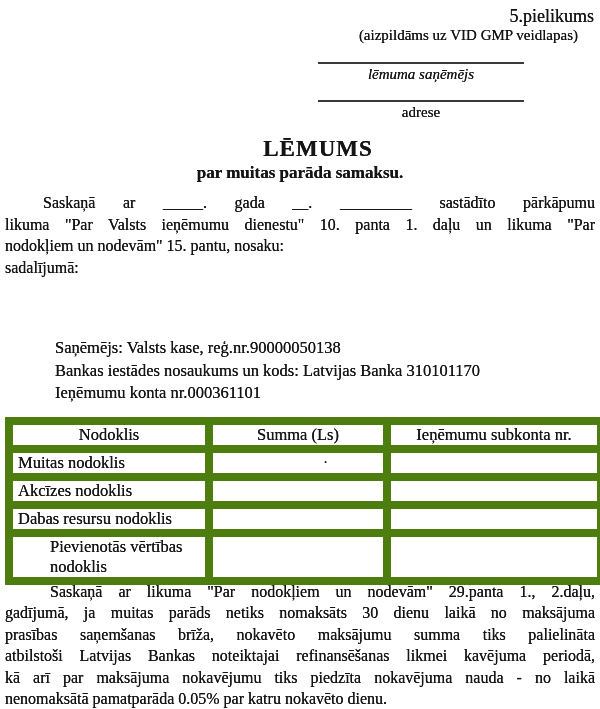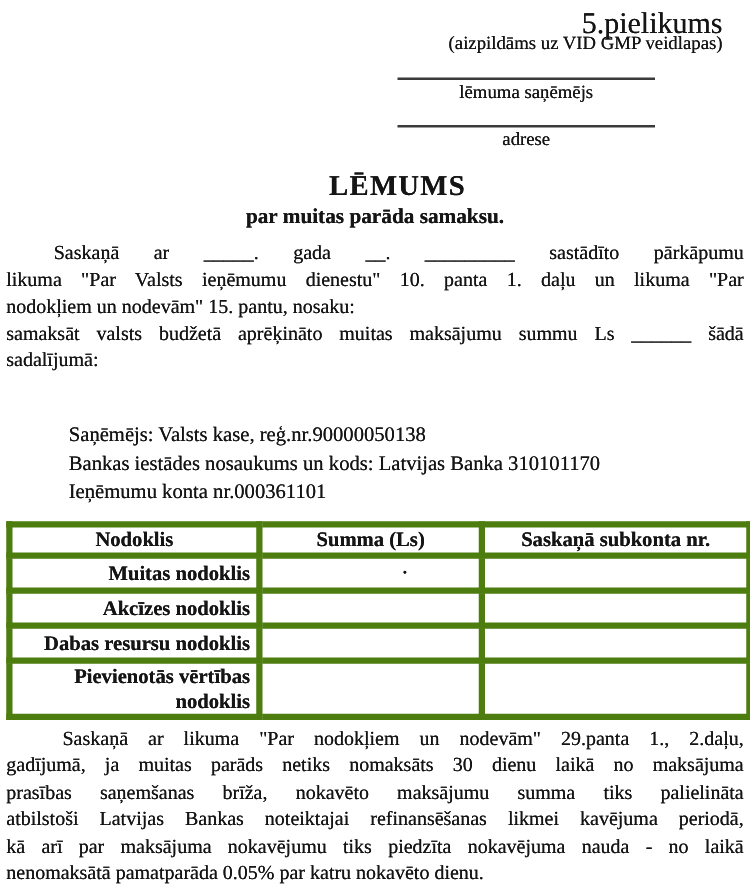--- a/index.html
+++ b/index.html
@@ -8,29 +8,29 @@
     position:relative;
     background:#ffffff;
     color:#151515;
     font-family:"Liberation Serif","DejaVu Serif",serif;
     overflow:hidden;
     text-shadow:0 0 0.35px currentColor; 
   }
   .abs { position:absolute; }
 
   
-  .annex   { top:6px;  right:22px; font-size:24px; text-align:center; }
+  .annex   { top:6px;  right:6px; font-size:18px; text-align:center; }
   .note    { top:27px; right:22px; font-size:15px; text-align:right;margin-left:19px; }
 
   
   .sigline { height:0; border-top:2px solid #3a3a3a; width:206px; left:318px; }
   .sig1 { top:62px; }
   .sig2 { top:100px; }
   .siglabel { left:318px; width:206px; text-align:center; font-size:15px; }
-  .lab1 { top:66px; }
+  .lab1 { top:66px;font-style:italic; }
   .lab2 { top:104px; }
 
   
   .title    { top:136px; left:0; width:100%; text-align:center;
               font-size:23px; font-weight:bold; letter-spacing:1px;margin-left:18px; }
   .subtitle { top:163px; left:0; width:100%; text-align:center;
               font-size:17px; font-weight:bold; }
 
   
   .para { left:5px; width:590px; font-size:16px; }
@@ -42,23 +42,23 @@
   .ind2 { text-indent:45px; }
 
   
   .payee { top:337px; left:55px; font-size:16.5px; line-height:22.5px; }
 
   
   .tblwrap { top:417px; left:5px; }
   table { border-collapse:collapse; table-layout:fixed; width:592px;
           font-size:16.5px; }
   col.c1 { width:200px; } col.c2 { width:178px; } col.c3 { width:214px; }
-  th, td { border:5px solid #4d7c0f; padding:0 5px; font-weight:bold; }
+  th, td { border:8px solid #4d7c0f; padding:0 5px; font-weight:normal; }
   th { height:25px; text-align:center; }
-  td { height:28px; text-align:right; }
+  td { height:28px; text-align:left; }
   td.summa { text-align:center; padding-left:60px; font-size:14px; }
   tr.last td { height:31px;padding-left:37px; }
 </style>
 </head>
 <body>
 
 <div class="abs annex">5.pielikums</div>
 <div class="abs note">(aizpildāms uz VID GMP veidlapas)</div>
 
 <div class="abs sigline sig1"></div>
@@ -67,42 +67,41 @@
 <div class="abs sigline sig2"></div>
 <div class="abs siglabel lab2">adrese</div>
 
 <div class="abs title">LĒMUMS</div>
 <div class="abs subtitle">par muitas parāda samaksu.</div>
 
 <div class="abs para p1">
   <div class="jline ind1">Saskaņā ar _____. gada __. _________ sastādīto pārkāpumu</div>
   <div class="jline">likuma "Par Valsts ieņēmumu dienestu" 10. panta 1. daļu un likuma "Par</div>
   <div class="pline">nodokļiem un nodevām" 15. pantu, nosaku:</div>
-  <div class="jline">samaksāt valsts budžetā aprēķināto muitas maksājumu summu Ls ______ šādā</div>
   <div class="pline">sadalījumā:</div>
 </div>
 
 <div class="abs payee">
   <div class="pline">Saņēmējs: Valsts kase, reģ.nr.90000050138</div>
   <div class="pline">Bankas iestādes nosaukums un kods: Latvijas Banka 310101170</div>
   <div class="pline">Ieņēmumu konta nr.000361101</div>
 </div>
 
 <div class="abs tblwrap">
   <table>
     <colgroup>
         <col class="c1">
         <col class="c2">
         <col class="c3">
       </colgroup>
     <tbody>
         <tr>
       <th>Nodoklis</th>
       <th>Summa (Ls)</th>
-      <th>Saskaņā subkonta nr.</th>
+      <th>Ieņēmumu subkonta nr.</th>
     </tr>
     <tr>
       <td>Muitas nodoklis</td>
       <td class="summa">·</td>
       <td></td>
     </tr>
     <tr>
       <td>Akcīzes nodoklis</td>
       <td></td>
       <td></td>

